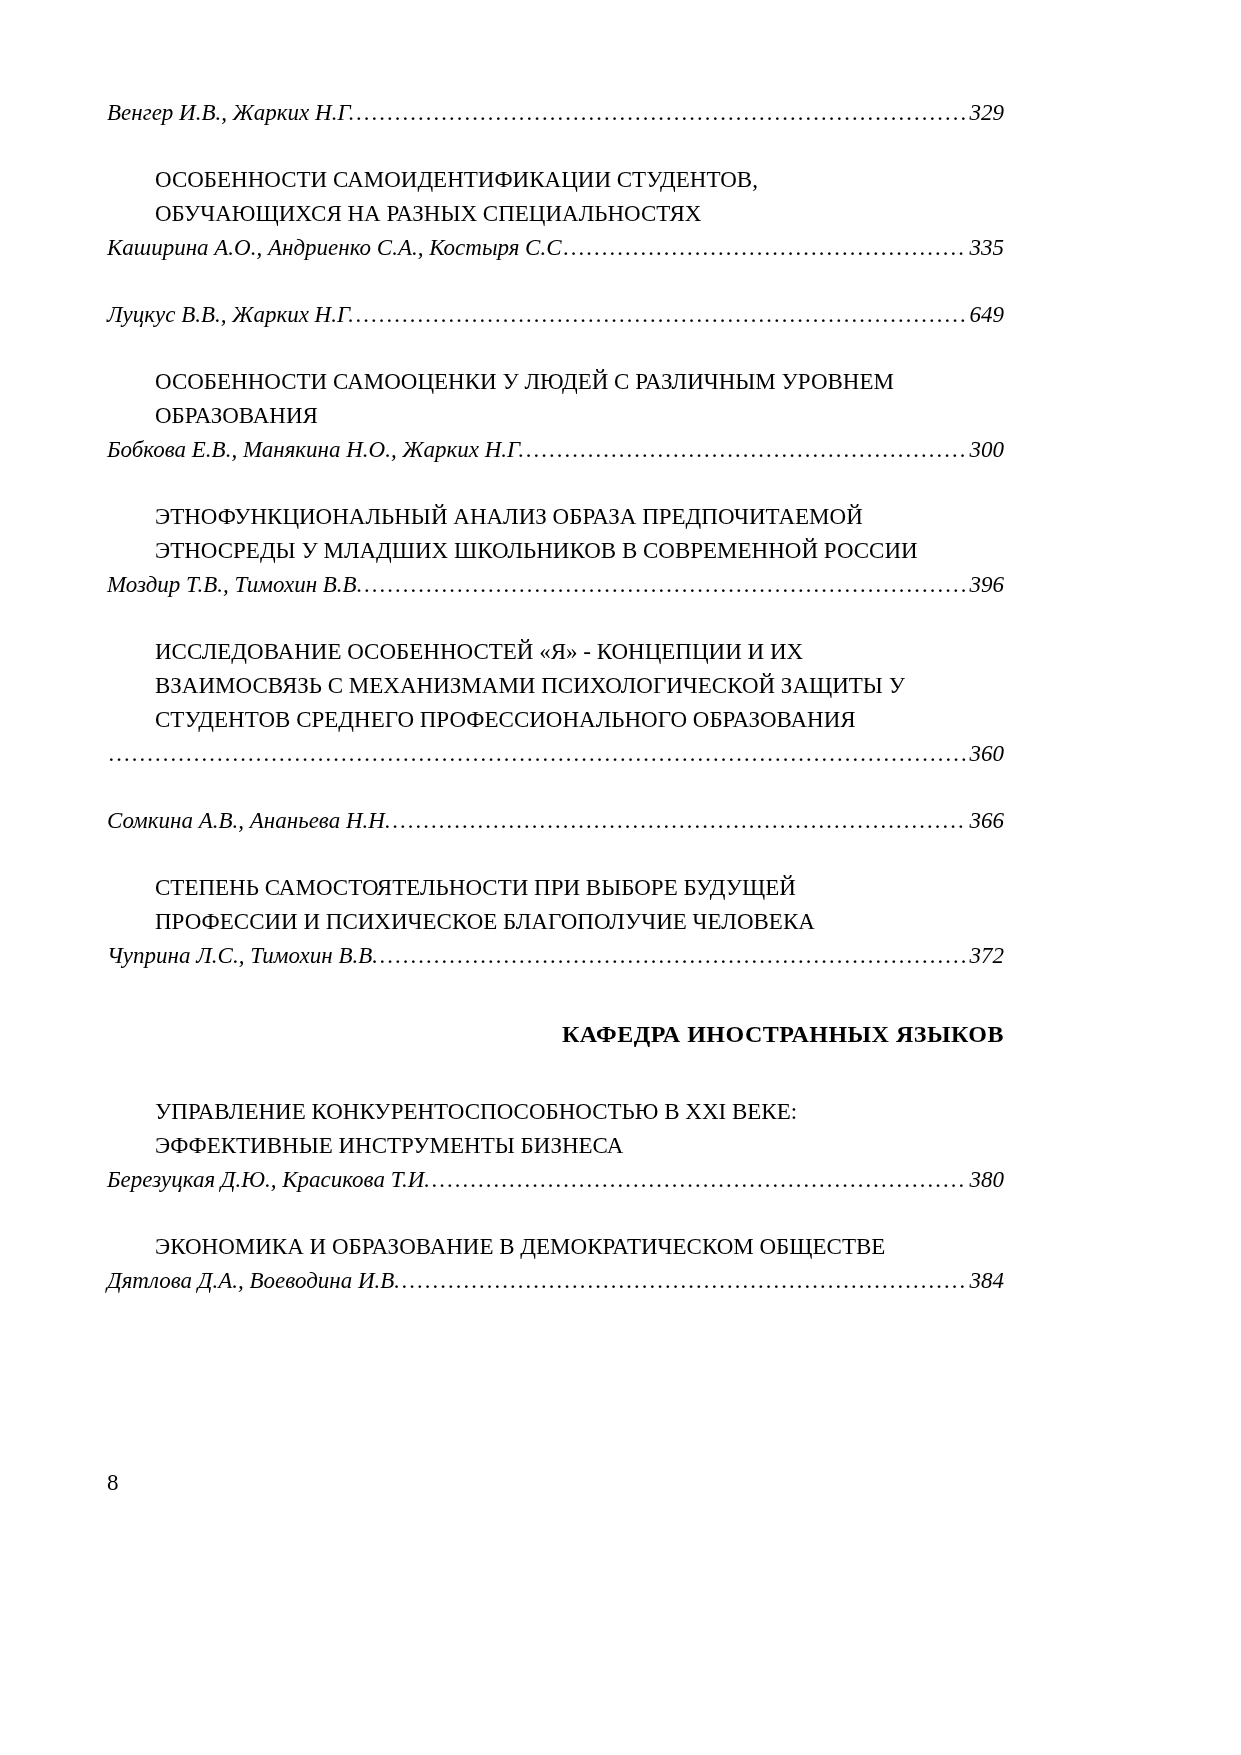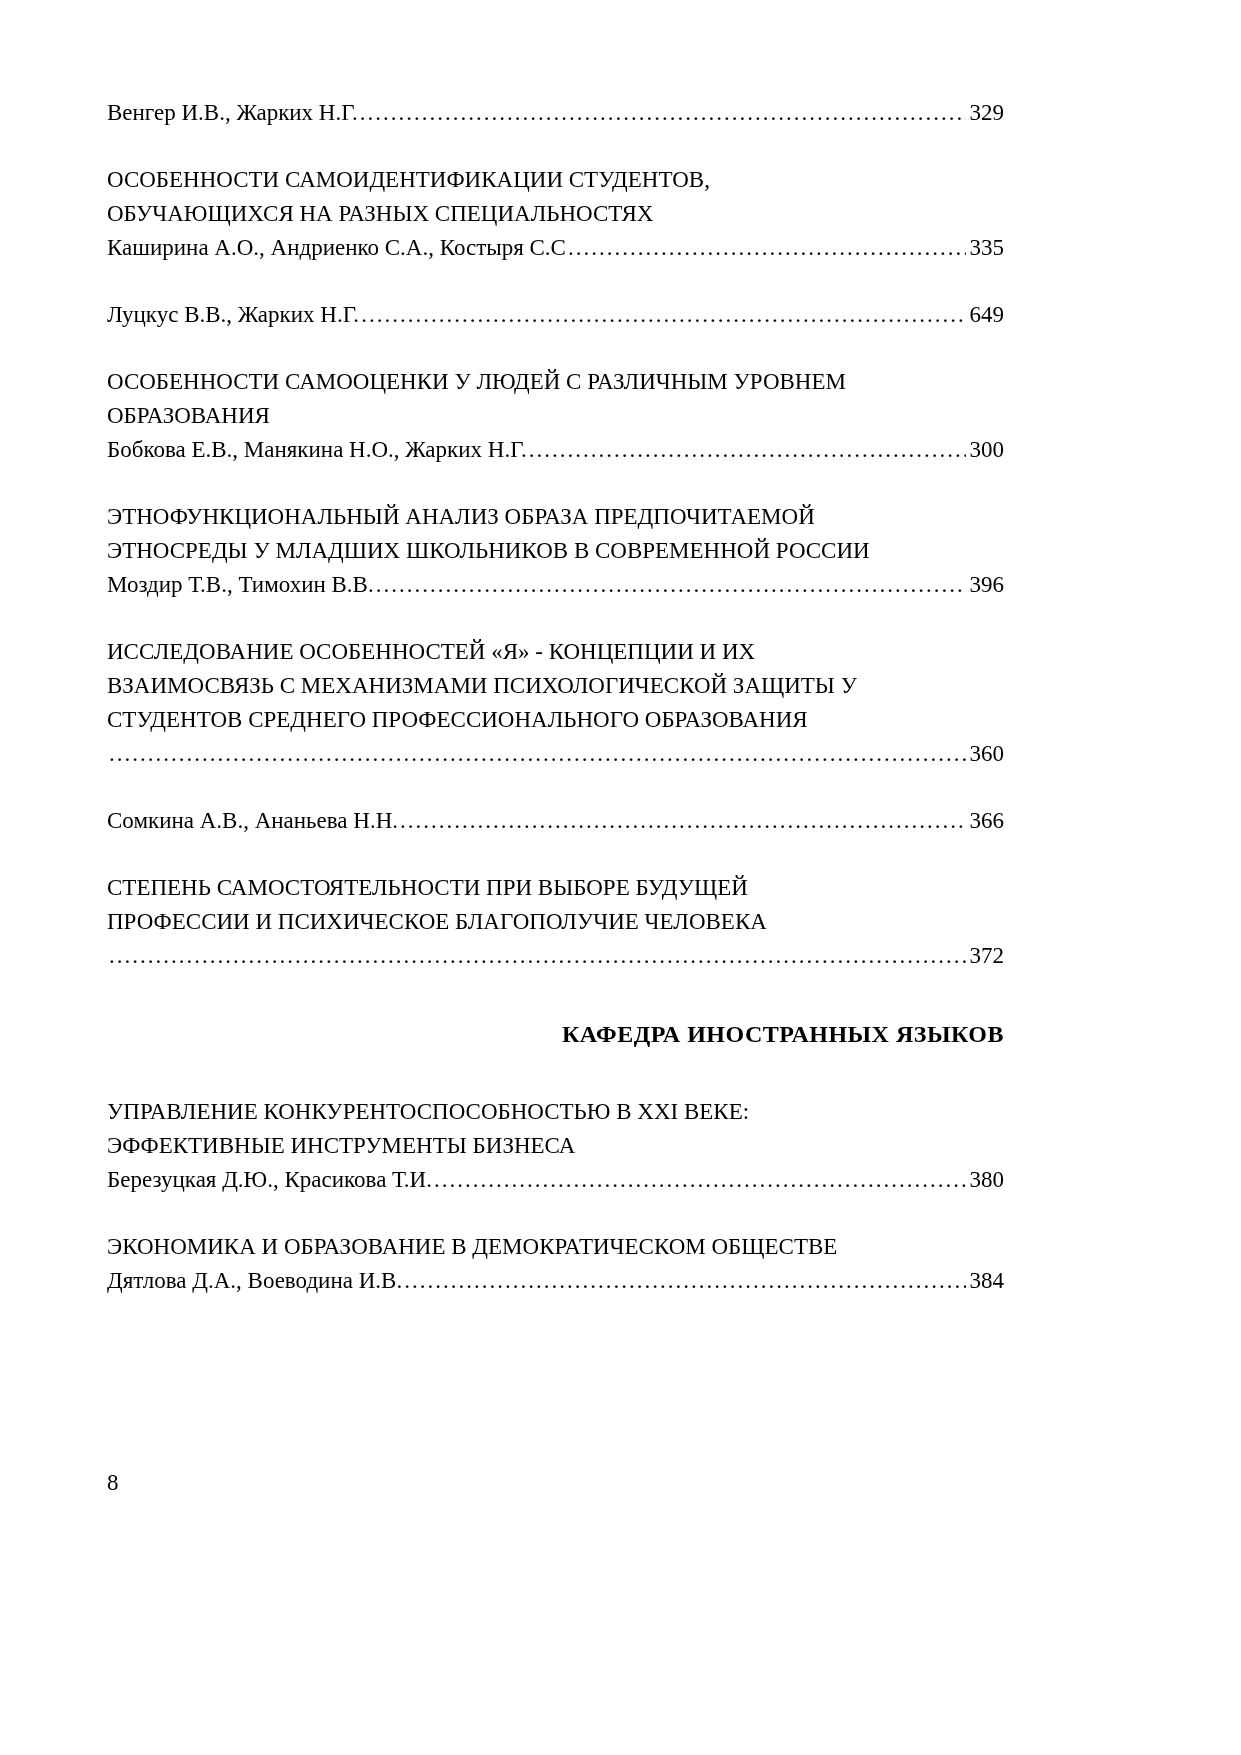--- a/index.html
+++ b/index.html
@@ -15,22 +15,22 @@
   }
   .content {
     position: absolute;
     left: 107px;
     top: 96px;
     width: 897px;
     font-size: 23px;
     line-height: 34px;
   }
   .entry { margin: 0 0 33px 0; }
-  .entry-title { white-space: pre-line; }
-  .author-line { display: flex; align-items: flex-start; }
+  .entry-title { white-space: pre-line; margin-left: 48px; }
+  .author-line { display: flex; align-items: flex-start; font-style: italic; }
   .authors { white-space: nowrap; flex: 0 0 auto; }
   .leader {
     flex: 1 1 auto;
     overflow: hidden;
     white-space: nowrap;
     letter-spacing: 2px;
     margin: 0 4px 0 2px;
   }
   .page-num { white-space: nowrap; flex: 0 0 auto; text-align: right; }
   .section-heading {
@@ -114,20 +114,21 @@
       <span class="authors">Сомкина А.В., Ананьева Н.Н.  </span>
       <span class="leader">....................................................................................................................................................................................................................................................................</span>
       <span class="page-num">366</span>
     </div>
   </div>
 
   <div class="entry">
     <div class="entry-title">СТЕПЕНЬ САМОСТОЯТЕЛЬНОСТИ ПРИ ВЫБОРЕ БУДУЩЕЙ
 ПРОФЕССИИ И ПСИХИЧЕСКОЕ БЛАГОПОЛУЧИЕ ЧЕЛОВЕКА</div>
     <div class="author-line">
+      <span class="authors">Чуприна Л.С., Тимохин В.В. </span>
       <span class="leader">....................................................................................................................................................................................................................................................................</span>
       <span class="page-num">372</span>
     </div>
   </div>
 <div class="section-heading">КАФЕДРА ИНОСТРАННЫХ ЯЗЫКОВ</div>
   <div class="entry">
     <div class="entry-title">УПРАВЛЕНИЕ КОНКУРЕНТОСПОСОБНОСТЬЮ В XXI ВЕКЕ:
 ЭФФЕКТИВНЫЕ ИНСТРУМЕНТЫ БИЗНЕСА</div>
     <div class="author-line">
       <span class="authors">Березуцкая Д.Ю., Красикова Т.И.</span>

